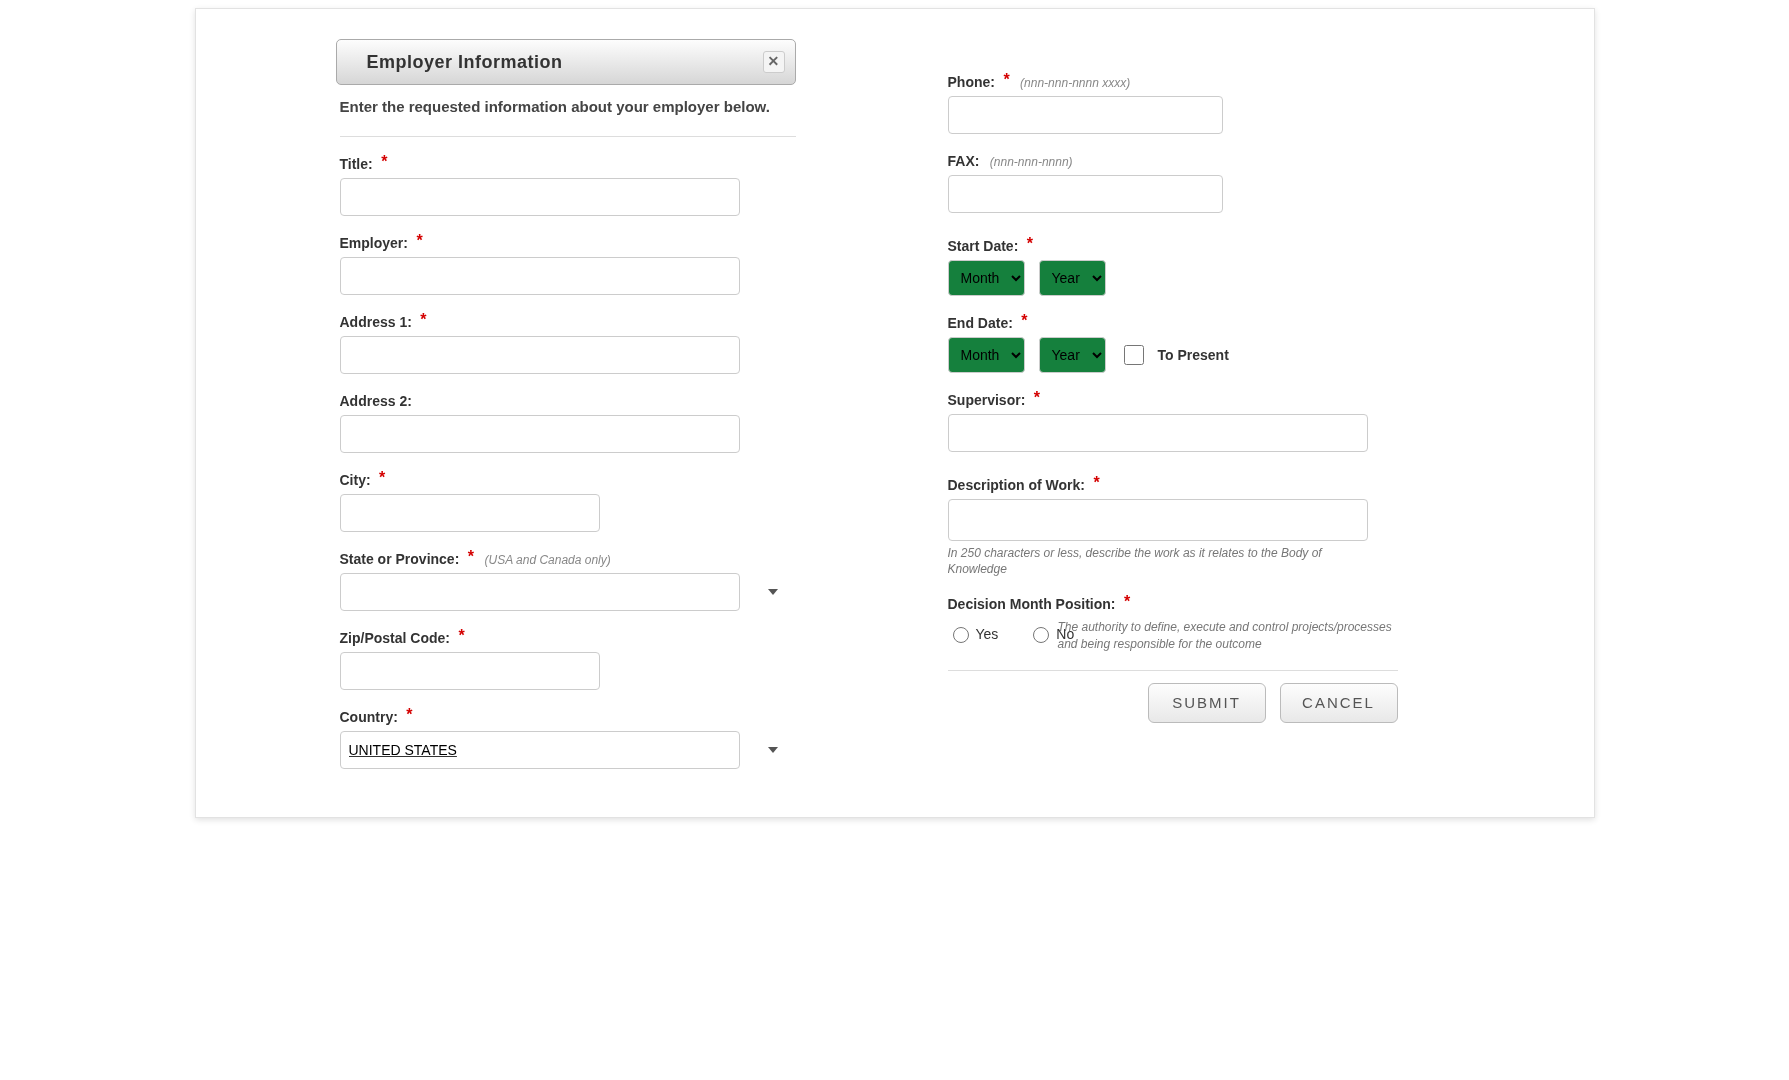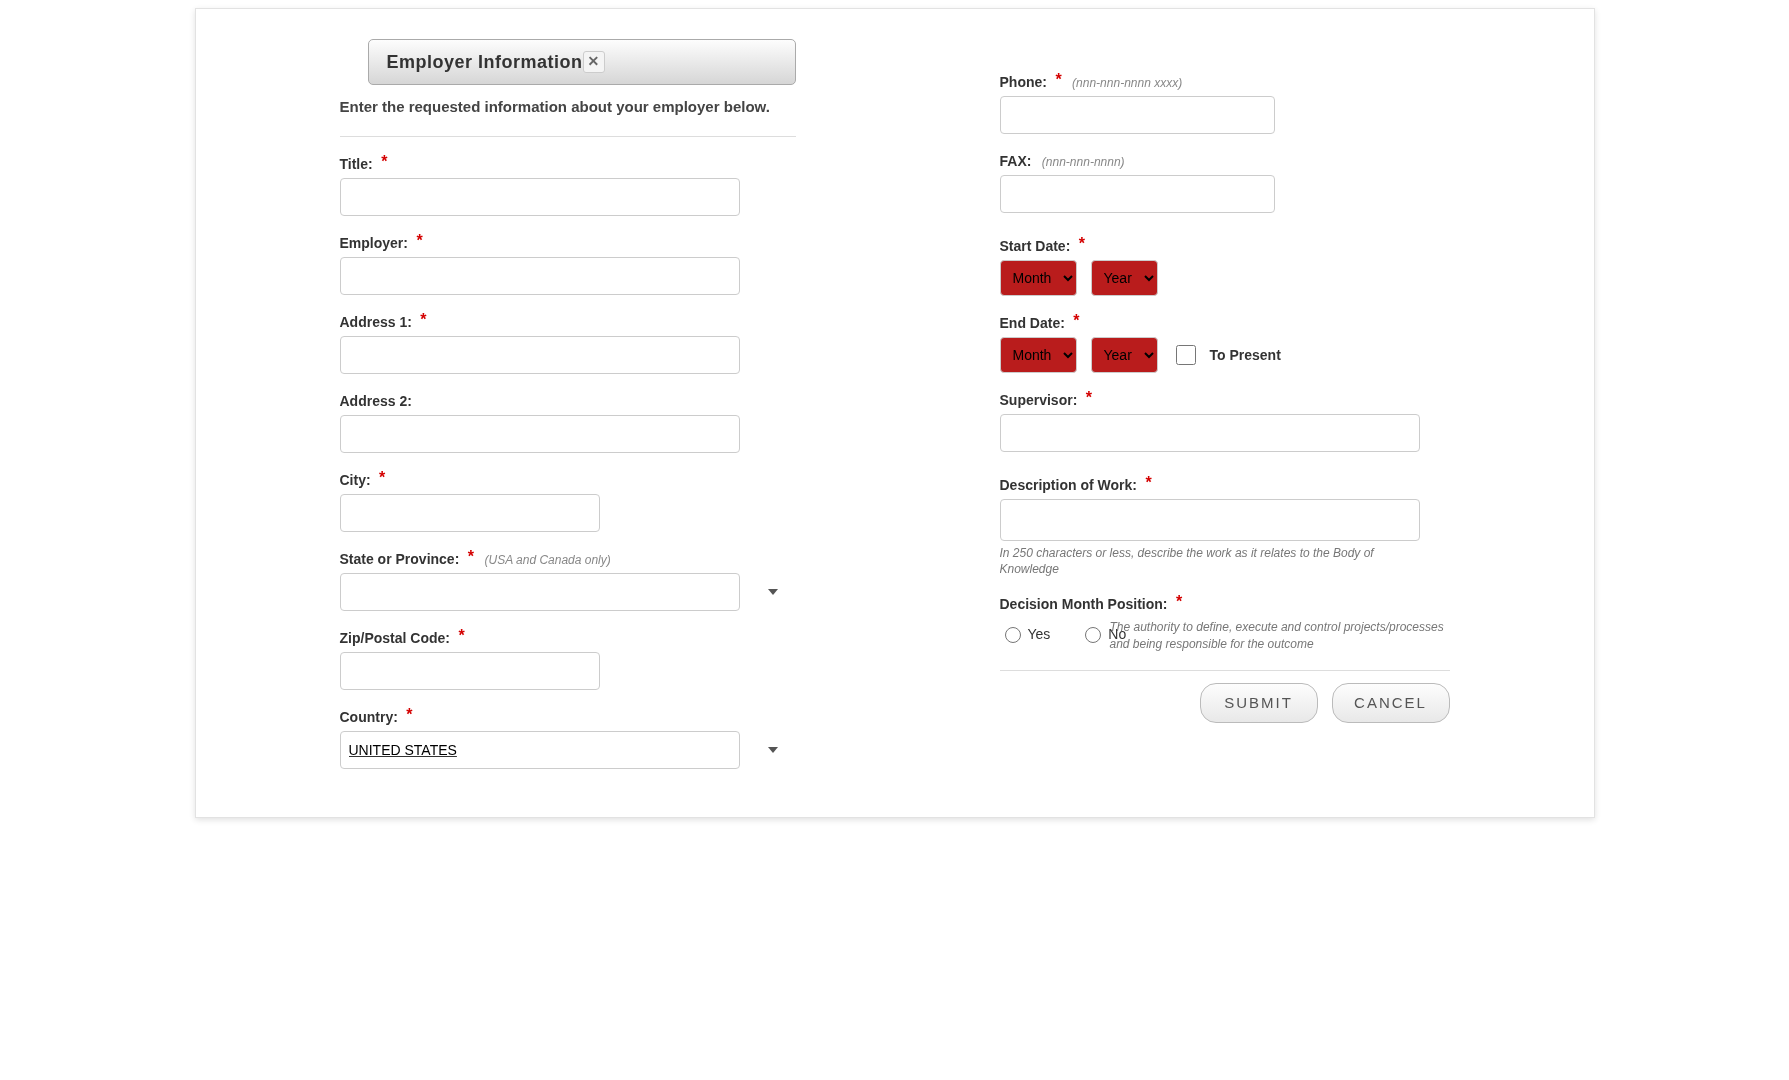--- a/index.html
+++ b/index.html
@@ -13,31 +13,30 @@
     padding:14px 14px 24px 14px;
     box-sizing:border-box;
     height:810px;
   }
   
   .panel{
     position:absolute;
     width:460px;
   }
   .panel.left{left:140px;top:30px;}
-  .panel.right{left:804px;top:56px;width:460px;}
+  .panel.right{left:752px;top:56px;width:460px;}
   .titlebar{
-    display:flex;align-items:center;justify-content:flex-start;
+    display:flex;align-items:center;justify-content:space-between;
     height:44px;
-    padding:0 10px 0 18px;
+    padding:0 10px 0 30px;
     background:linear-gradient(to bottom,#fdfdfd,#d6d6d6);
     border:1px solid #aaa;border-radius:5px;
     font-weight:bold;font-size:18px;color:#333;
     letter-spacing:.5px;
     margin-bottom:0;
-    margin-left:32px;
   }
   .closebox{
     width:20px;height:20px;line-height:18px;text-align:center;
     border:1px solid #ccc;border-radius:3px;background:#f4f4f4;
     font-size:14px;color:#666;font-weight:bold;cursor:pointer;
   }
   .scrollbody{
     border-top:none;
     padding:8px 0 0 4px;
     height:730px;
@@ -57,37 +56,37 @@
   input[type=text],textarea,select.full{
     display:block;width:400px;height:38px;
     border:1px solid #ccc;border-radius:4px;
     font-size:14px;padding:4px 8px;box-sizing:border-box;background:#fff;
   }
   .w260{width:260px!important;}
   .w275{width:275px!important;}
   .w420{width:420px!important;}
   textarea{height:42px;resize:none;}
   select.small{
-    height:36px;border:1px solid #ccc;border-radius:4px;background:#b91c1c;
+    height:36px;border:1px solid #ccc;border-radius:4px;background:#15803d;
     font-size:14px;padding:4px 8px;box-sizing:border-box;
   }
   .row{display:flex;gap:14px;align-items:center;}
   .chkwrap{display:flex;align-items:center;gap:11px;font-size:14px;font-weight:bold;color:#333;}
   input[type=checkbox]{width:20px;height:20px;}
   .radios{display:flex;gap:30px;align-items:flex-end;font-size:14px;margin-top:6px;}
   .radios label{display:flex;align-items:center;gap:4px;}
   input[type=radio]{width:16px;height:16px;}
   .btnbar{
     display:flex;gap:14px;justify-content:flex-end;
     border-top:1px solid #ddd;padding-top:12px;margin-top:8px;margin-right:10px;
   }
   .btn{
     min-width:118px;height:40px;
     background:linear-gradient(to bottom,#fdfdfd,#e8e8e8);
-    border:1px solid #bbb;border-radius:16px;
+    border:1px solid #bbb;border-radius:6px;
     font-size:15px;letter-spacing:2px;color:#555;
     cursor:pointer;
   }
   select.full{appearance:none;-webkit-appearance:none;background-image:none;position:relative;}
   .selectwrap{position:relative;display:inline-block;}
   .selectwrap::after{
     content:"";position:absolute;right:12px;top:50%;width:0;height:0;
     border-left:5px solid transparent;border-right:5px solid transparent;border-top:6px solid #555;
     transform:translateY(-50%);pointer-events:none;
   }

